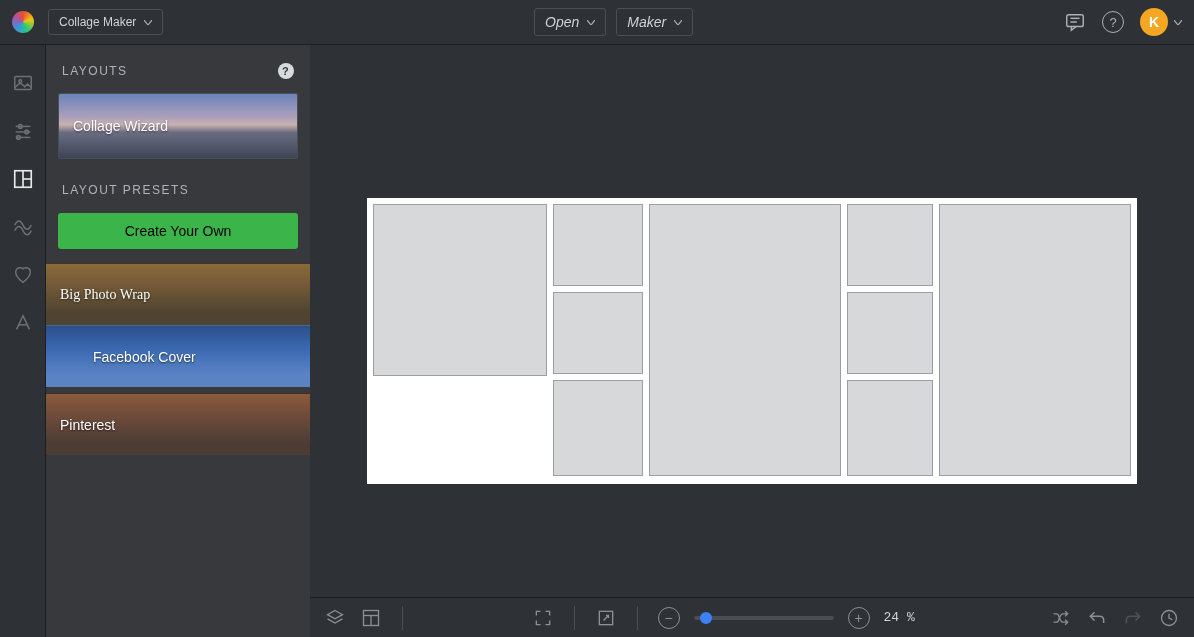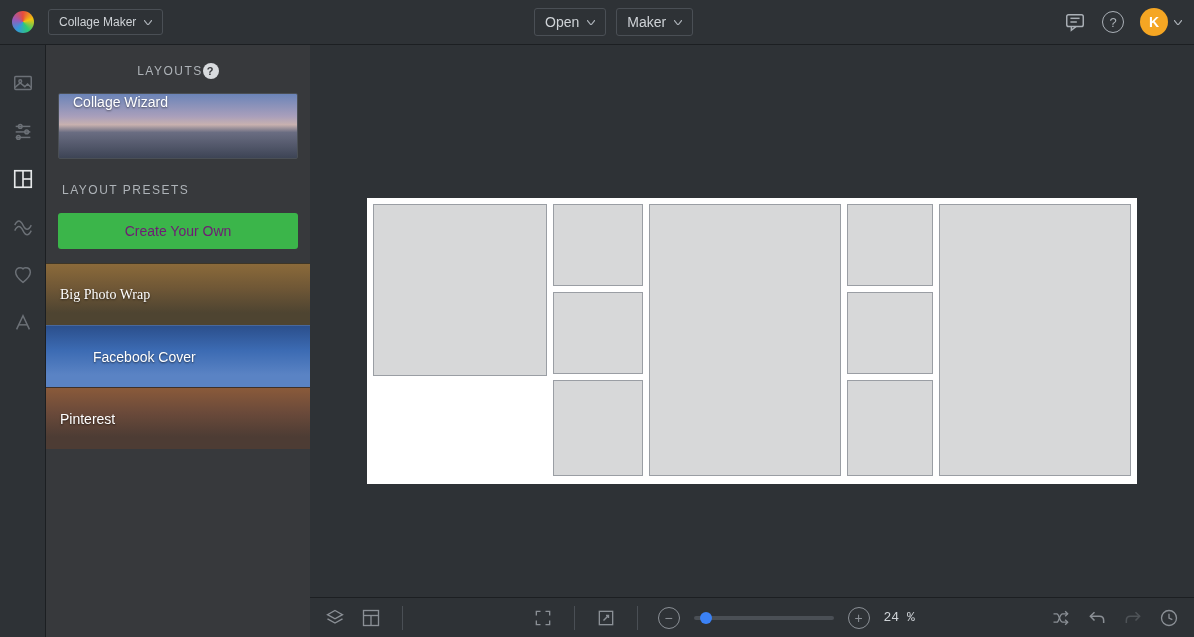--- a/index.html
+++ b/index.html
@@ -48,20 +48,21 @@
   .topbar-center { display:flex; gap: 10px; }
   .topbar-btn {
     background: transparent;
     border: 1px solid #4a4f55;
     border-radius: 3px;
     padding: 5px 10px;
     font-size: 14px;
     color: #cfd3d7;
     display:flex; align-items:center; gap:8px;
     cursor:pointer;
+    font-style:italic;
   }
   .topbar-right { display:flex; align-items:center; gap:16px; margin-left:auto; }
   .topbar-icon { width:22px; height:22px; display:flex; align-items:center; justify-content:center; color:#aab0b6; cursor:pointer;}
   .help-circle {
     width:22px; height:22px; border:1.8px solid #aab0b6; border-radius:50%;
     display:flex; align-items:center; justify-content:center; font-size:13px; color:#aab0b6;
   }
   .avatar {
     width:28px; height:28px; border-radius:50%;
     background:#f5a623; color:#fff; font-weight:600; font-size:14px;
@@ -92,61 +93,61 @@
 
   
   .panel {
     width: 264px;
     background:#37393c;
     overflow-y:auto;
     display:flex; flex-direction:column;
   }
   .panel-header {
     padding: 18px 16px 10px;
-    display:flex; align-items:center; justify-content:center;
+    display:flex; align-items:center; justify-content:space-between;
     font-size:12px; letter-spacing:1.5px; color:#aeb3b8;
   }
   .panel-header .qmark {
     width:16px;height:16px;border-radius:50%;background:#d8dbde;color:#37393c;
     display:flex;align-items:center;justify-content:center;font-size:11px;font-weight:700;cursor:pointer;
   }
   .wizard-card {
     margin: 4px 12px 14px;
     border:1px solid #4a4f55;
     height:66px;
     border-radius:2px;
     background: linear-gradient(180deg,#6b84b8 0%,#a99fbb 35%,#c8b1af 48%,#6a6d82 60%,#3d4455 100%);
-    display:flex; padding-left:14px;
+    display:flex; align-items:center; padding-left:14px;
     color:#fff; font-size:14px; text-shadow:0 1px 2px rgba(0,0,0,.5);
     cursor:pointer;
   }
   .section-title {
     padding: 10px 16px 10px;
     font-size:12px; letter-spacing:1.5px; color:#aeb3b8;
   }
   .create-btn {
     margin: 6px 12px 14px;
     height:36px;
     background:#3bb54a;
-    color:#701a75; font-size:14px;
+    color:#000000; font-size:14px;
     border-radius:3px; border:none;
     cursor:pointer;
   }
   .preset {
     height:62px;
     color:#fff; font-size:14px; text-shadow:0 1px 2px rgba(0,0,0,.6);
     display:flex; align-items:center; padding-left:14px;
     cursor:pointer;
     border-top:1px solid rgba(0,0,0,.2);
   }
   .preset.featured { background: linear-gradient(160deg,#8d6f5a,#3f3a44 40%,#6a6e7a 60%,#8c9bb0); }
   .preset.grid     { background: linear-gradient(160deg,#6a2e1a,#b45a2b 40%,#d88a4a 70%,#8a5232); }
   .preset.wrap     { background: linear-gradient(180deg,#8b6a3a,#6f5736 40%,#4e4431 80%); font-family: Liberation Serif, serif; }
   .preset.fb       { background: linear-gradient(180deg,#2b4f8c,#3c6bb3 40%,#5a83c4 80%); padding-left: 47px; }
-  .preset.pin      { background: linear-gradient(180deg,#8a5a3a,#6b4a3a 40%,#4d3c34 80%); }
+  .preset.pin      { background: linear-gradient(180deg,#8a5a3a,#6b4a3a 40%,#4d3c34 80%); margin-top: 6px; }
 
   
   .canvas-area {
     flex:1;
     position:relative;
     background:#2e3236;
     display:flex; align-items:center; justify-content:center;
   }
   .canvas {
     width: 770px;

